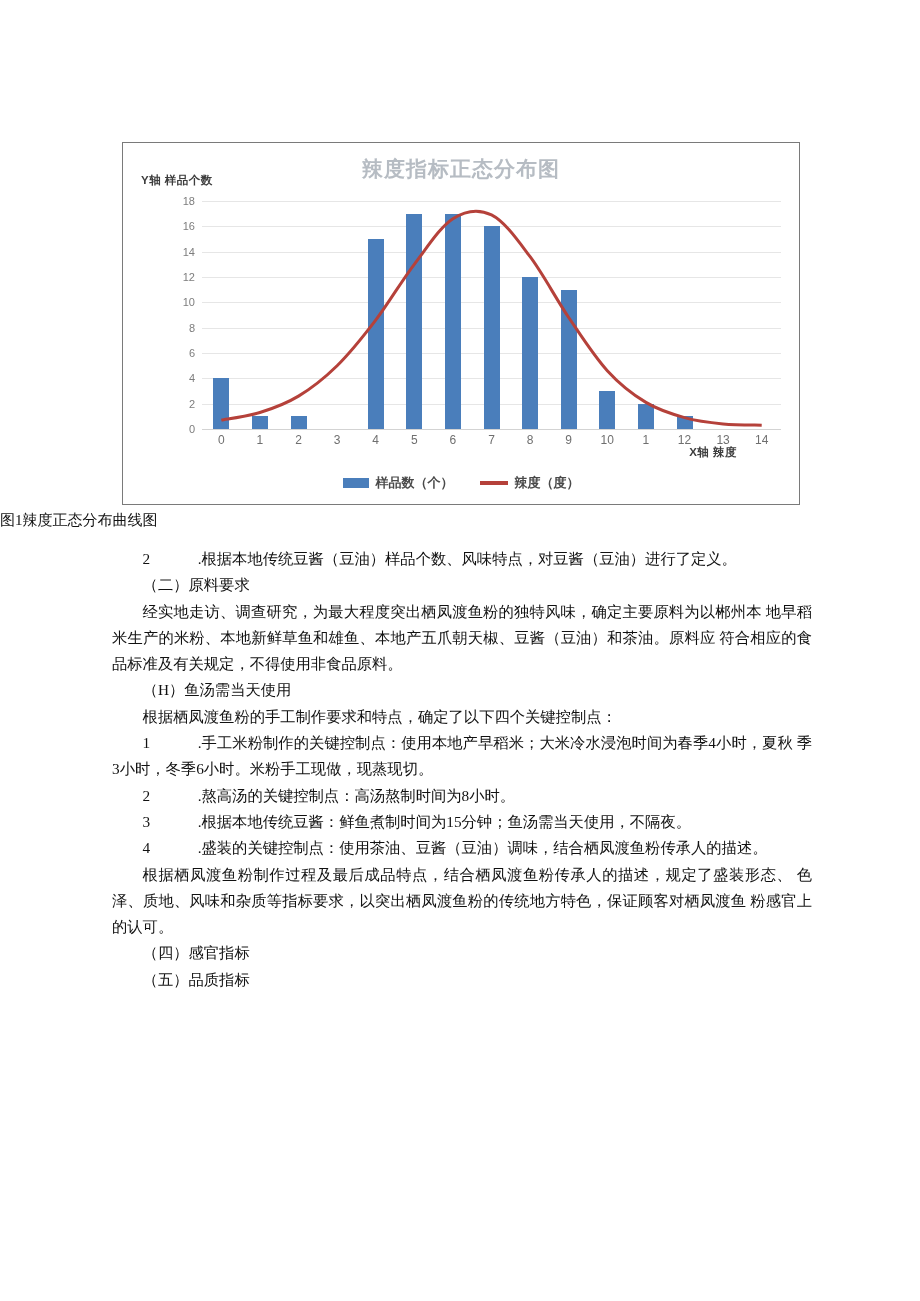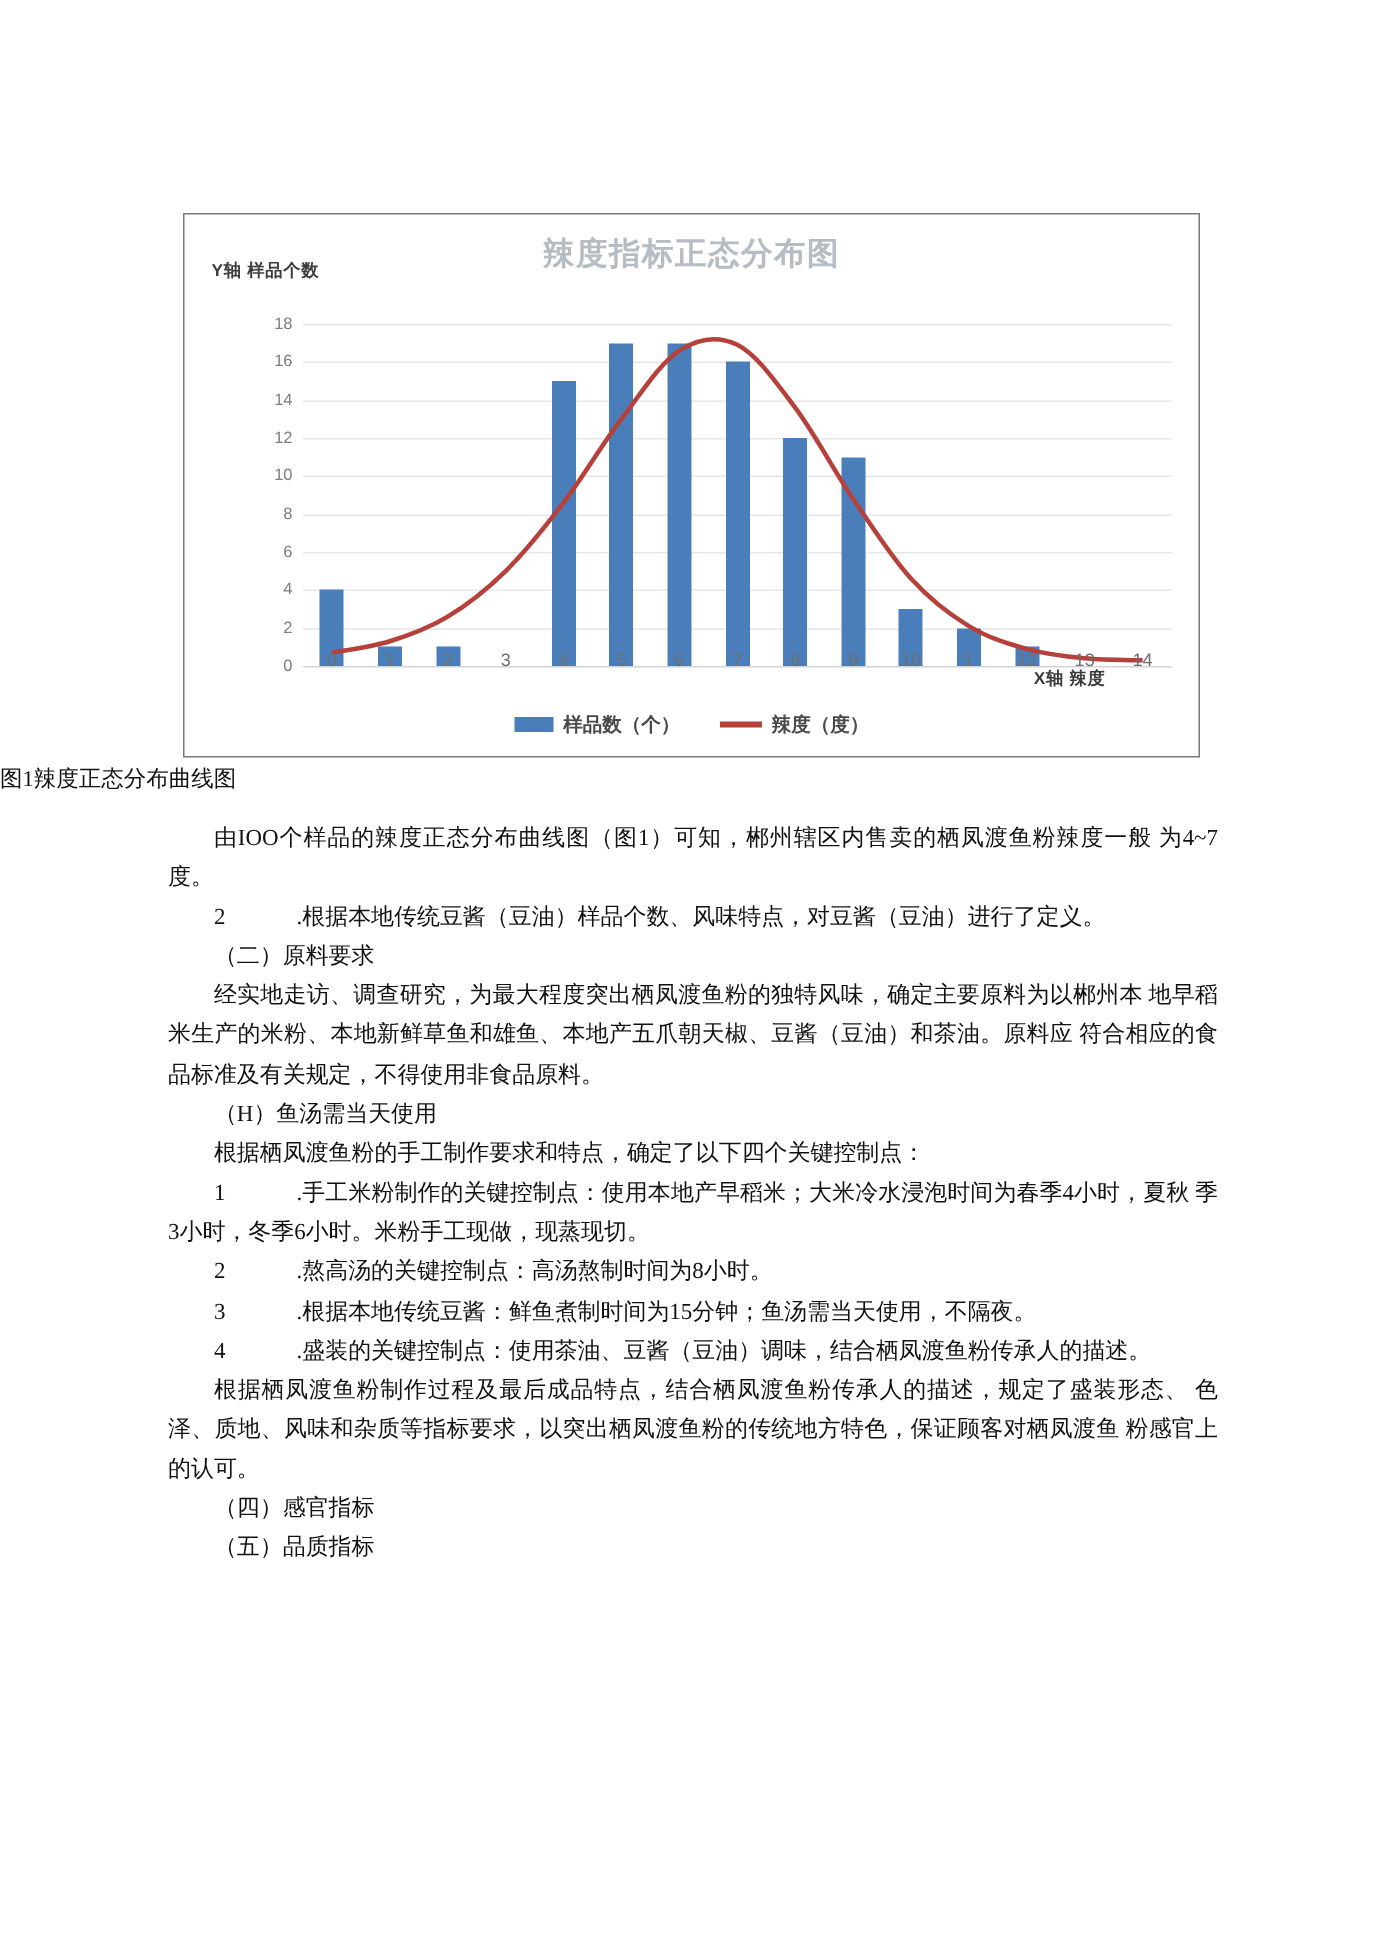--- a/index.html
+++ b/index.html
@@ -59,21 +59,20 @@
     color: #3d3d3d;
     letter-spacing: 0.5px;
   }
 
   .plot {
     position: absolute;
     left: 46px;
     top: 58px;
     width: 612px;
     height: 228px;
-    margin-top: 15px;
   }
   .ylabels {
     position: absolute;
     left: 0;
     top: 0;
     width: 26px;
     height: 100%;
   }
   .ylabels span {
     position: absolute;
@@ -274,21 +273,20 @@
     <div class="legend-item">
       <span class="swatch-line"></span>
       <span>辣度（度）</span>
     </div>
   </div>
 </div>
 
 <div class="caption">图1辣度正态分布曲线图</div>
 
 <div class="body-text" id="body-text">
-    <p>由IOO个样品的辣度正态分布曲线图（图1）可知，郴州辖区内售卖的栖凤渡鱼粉辣度一般 为4~7度。</p>
     <p><span>2</span><span class="num-gap"></span><span>.根据本地传统豆酱（豆油）样品个数、风味特点，对豆酱（豆油）进行了定义。</span></p>
     <p>（二）原料要求</p>
     <p>经实地走访、调查研究，为最大程度突出栖凤渡鱼粉的独特风味，确定主要原料为以郴州本 地早稻米生产的米粉、本地新鲜草鱼和雄鱼、本地产五爪朝天椒、豆酱（豆油）和茶油。原料应 符合相应的食品标准及有关规定，不得使用非食品原料。</p>
     <p>（H）鱼汤需当天使用</p>
     <p>根据栖凤渡鱼粉的手工制作要求和特点，确定了以下四个关键控制点：</p>
     <p><span>1</span><span class="num-gap"></span><span>.手工米粉制作的关键控制点：使用本地产早稻米；大米冷水浸泡时间为春季4小时，夏秋 季3小时，冬季6小时。米粉手工现做，现蒸现切。</span></p>
     <p><span>2</span><span class="num-gap"></span><span>.熬高汤的关键控制点：高汤熬制时间为8小时。</span></p>
     <p><span>3</span><span class="num-gap"></span><span>.根据本地传统豆酱：鲜鱼煮制时间为15分钟；鱼汤需当天使用，不隔夜。</span></p>
     <p><span>4</span><span class="num-gap"></span><span>.盛装的关键控制点：使用茶油、豆酱（豆油）调味，结合栖凤渡鱼粉传承人的描述。</span></p>
     <p>根据栖凤渡鱼粉制作过程及最后成品特点，结合栖凤渡鱼粉传承人的描述，规定了盛装形态、 色泽、质地、风味和杂质等指标要求，以突出栖凤渡鱼粉的传统地方特色，保证顾客对栖凤渡鱼 粉感官上的认可。</p>

